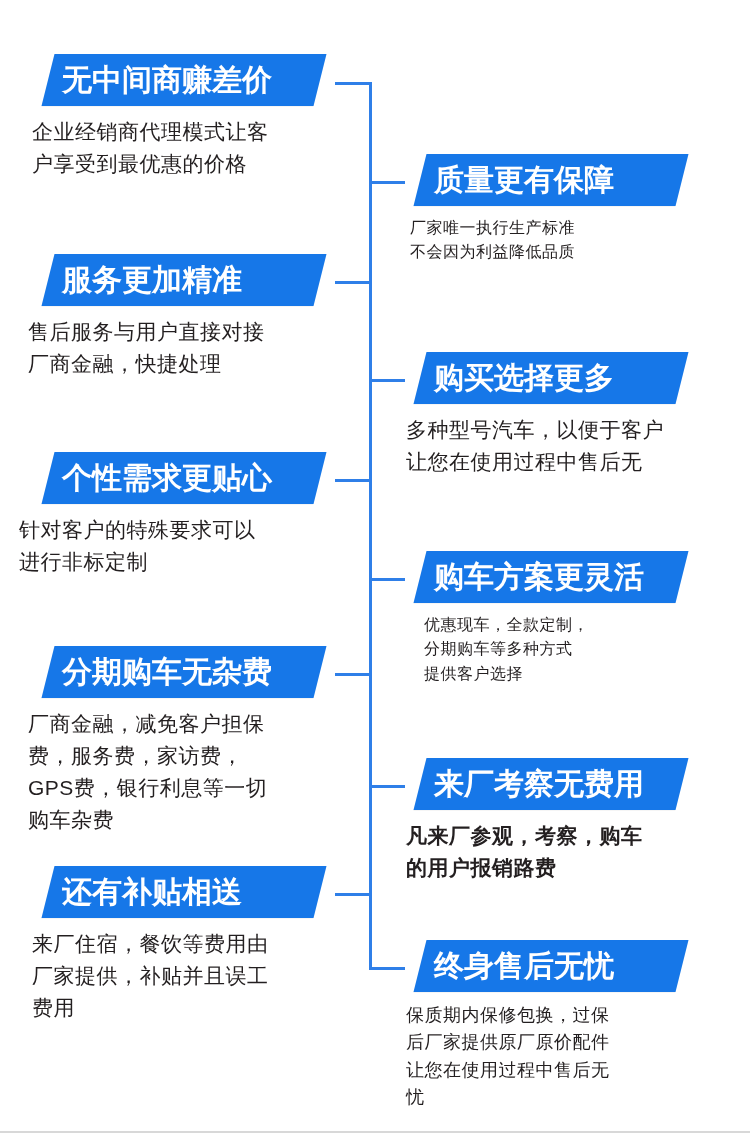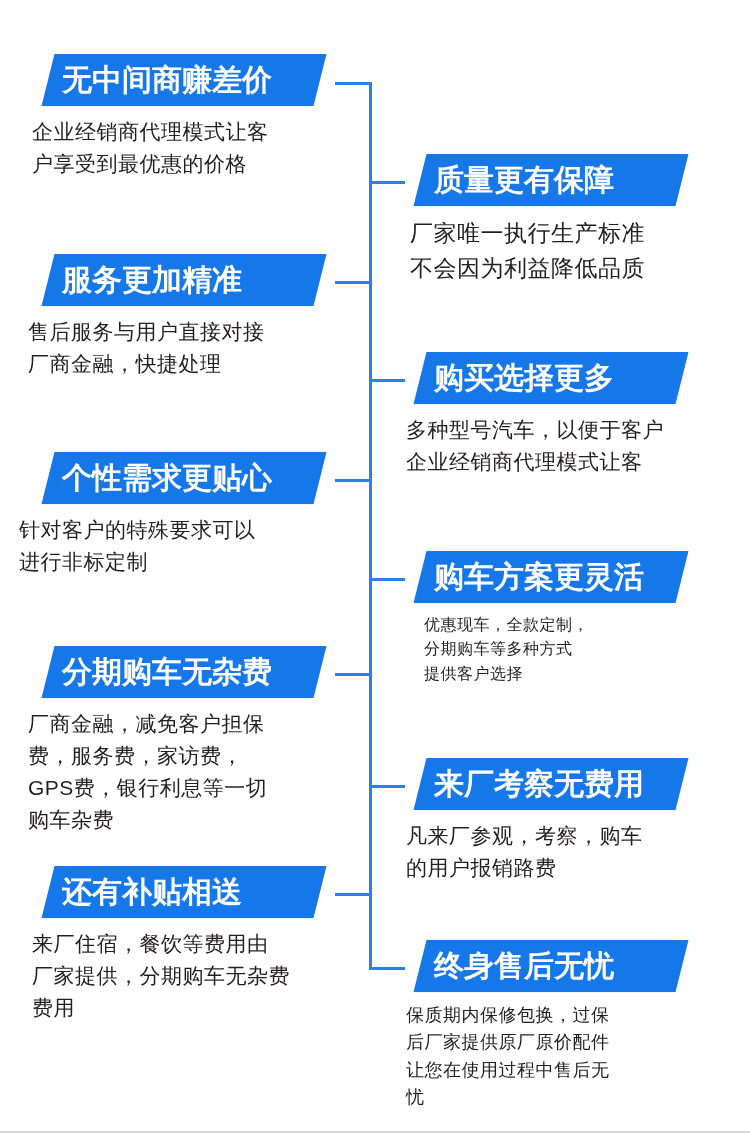--- a/index.html
+++ b/index.html
@@ -125,54 +125,54 @@
     <div class="para" style="left:28px; top:708px; width:322px; font-size:21px;">厂商金融，减免客户担保
 费，服务费，家访费，
 GPS费，银行利息等一切
 购车杂费</div>
 
     <div class="stub left" style="top:893px;"></div>
     <div class="banner" style="left:48px; top:866px; width:272px; height:52px;">
       <span class="banner-text" style="font-size:30px; line-height:52px;">还有补贴相送</span>
     </div>
     <div class="para" style="left:32px; top:928px; width:322px; font-size:21px;">来厂住宿，餐饮等费用由
-厂家提供，分期购车无杂费
+厂家提供，补贴并且误工
 费用</div>
 
   </div>
 
   <div class="col-right">
 
     <div class="stub right" style="top:181px;"></div>
     <div class="banner" style="left:420px; top:154px; width:262px; height:52px;">
       <span class="banner-text" style="font-size:30px; line-height:52px;">质量更有保障</span>
     </div>
-    <div class="para" style="left:410px; top:216px; width:320px; font-size:23px;">厂家唯一执行生产标准
+    <div class="para" style="left:410px; top:216px; width:320px; font-size:16px;">厂家唯一执行生产标准
 不会因为利益降低品质</div>
 
     <div class="stub right" style="top:379px;"></div>
     <div class="banner" style="left:420px; top:352px; width:262px; height:52px;">
       <span class="banner-text" style="font-size:30px; line-height:52px;">购买选择更多</span>
     </div>
     <div class="para" style="left:406px; top:414px; width:330px; font-size:21px;">多种型号汽车，以便于客户
-企业经销商代理模式让客</div>
+让您在使用过程中售后无</div>
 
     <div class="stub right" style="top:578px;"></div>
     <div class="banner" style="left:420px; top:551px; width:262px; height:52px;">
       <span class="banner-text" style="font-size:30px; line-height:52px;">购车方案更灵活</span>
     </div>
     <div class="para" style="left:424px; top:613px; width:310px; font-size:16px;">优惠现车，全款定制，
 分期购车等多种方式
 提供客户选择</div>
 
     <div class="stub right" style="top:785px;"></div>
     <div class="banner" style="left:420px; top:758px; width:262px; height:52px;">
       <span class="banner-text" style="font-size:30px; line-height:52px;">来厂考察无费用</span>
     </div>
-    <div class="para" style="left:406px; top:820px; width:326px; font-size:21px;">凡来厂参观，考察，购车
+    <div class="para" style="left:406px; top:820px; width:326px; font-size:21px;font-weight:bold;">凡来厂参观，考察，购车
 的用户报销路费</div>
 
     <div class="stub right" style="top:967px;"></div>
     <div class="banner" style="left:420px; top:940px; width:262px; height:52px;">
       <span class="banner-text" style="font-size:30px; line-height:52px;">终身售后无忧</span>
     </div>
     <div class="para" style="left:406px; top:1002px; width:330px; font-size:18px;">保质期内保修包换，过保
 后厂家提供原厂原价配件
 让您在使用过程中售后无
 忧</div>

